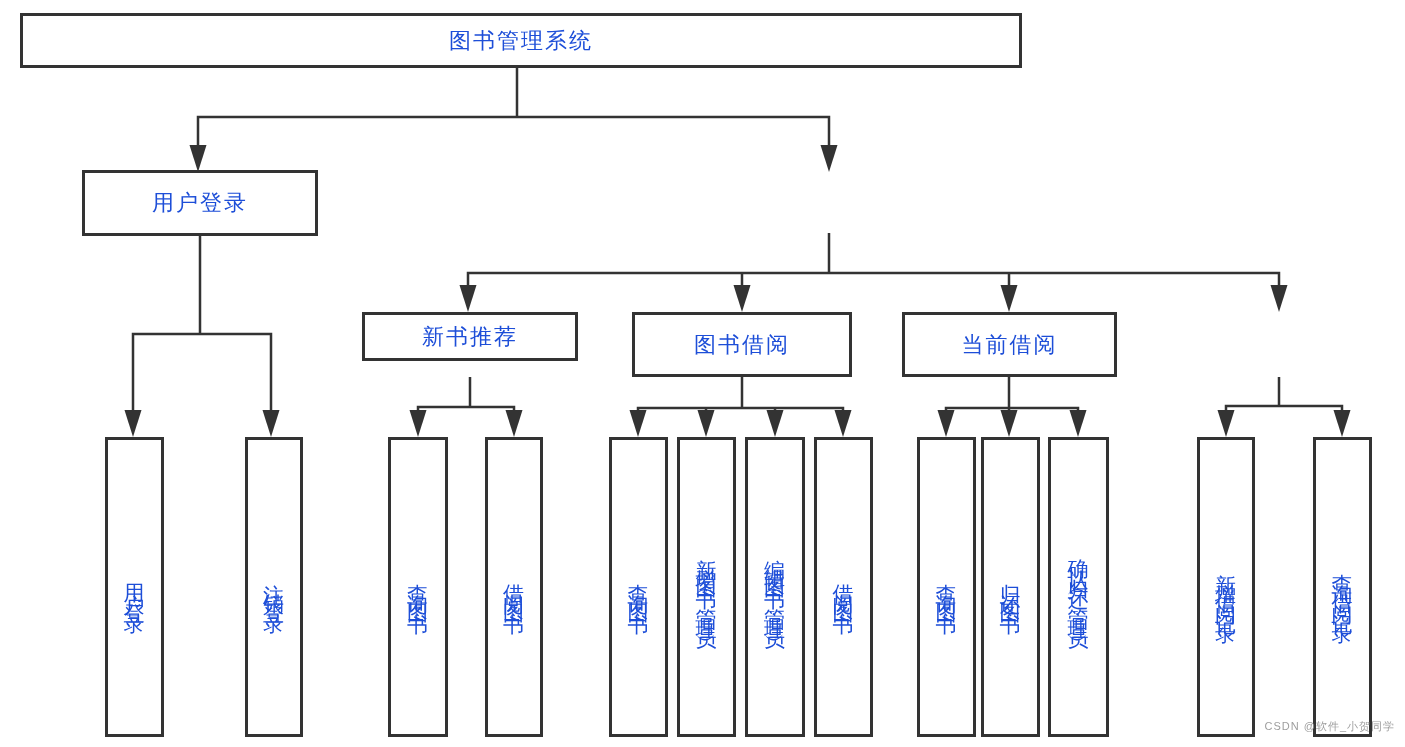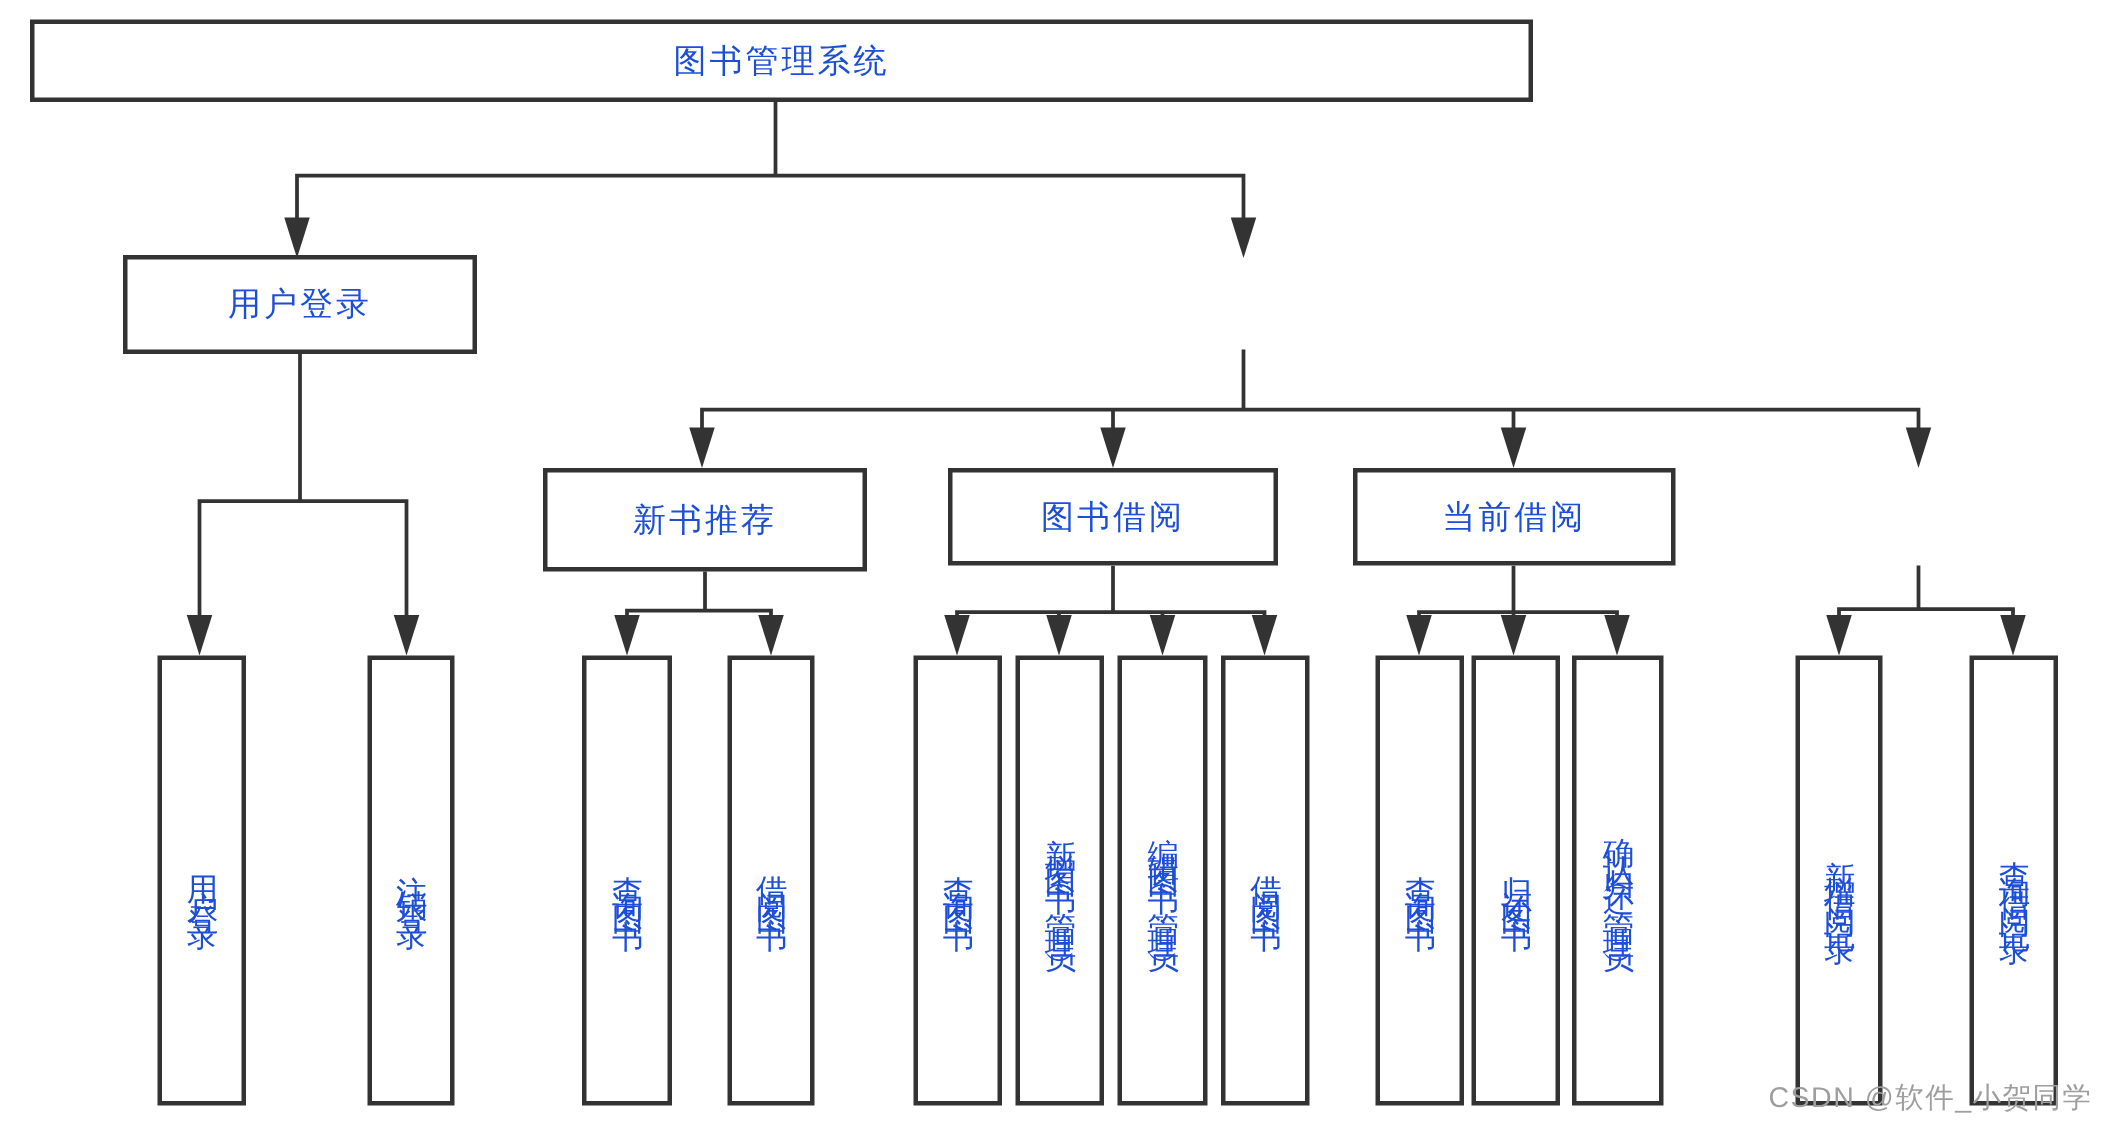--- a/index.html
+++ b/index.html
@@ -29,21 +29,21 @@
     text-orientation: mixed;
     font-size: 21px;
     letter-spacing: 10px;
     line-height: 1;
     white-space: nowrap;
   }
   .watermark {
     position: absolute;
     top: 719px;
     right: 10px;
-    font-size: 19px;
+    font-size: 11px;
     letter-spacing: 1px;
     color: #9e9e9e;
     z-index: 5;
     white-space: nowrap;
   }
 </style>
 </head>
 <body>
 
 <div class="stage">
@@ -92,21 +92,21 @@
   </svg>
 
   <div class="box hbox" style="left:20px; top:13px; width:1002px; height:55px;">
     <span>图书管理系统</span>
   </div>
 
   <div class="box hbox" style="left:82px; top:170px; width:236px; height:66px;">
     <span>用户登录</span>
   </div>
 
-  <div class="box hbox" style="left:362px; top:312px; width:216px; height:69px;">
+  <div class="box hbox" style="left:362px; top:312px; width:216px; height:49px;">
     <span>新书推荐</span>
   </div>
   <div class="box hbox" style="left:902px; top:312px; width:215px; height:65px;">
     <span>当前借阅</span>
   </div>
   <div class="box hbox" style="left:632px; top:312px; width:220px; height:65px;">
     <span>图书借阅</span>
   </div>
 
   <div class="box vbox" style="left:105px; top:437px; width:59px; height:300px;">

